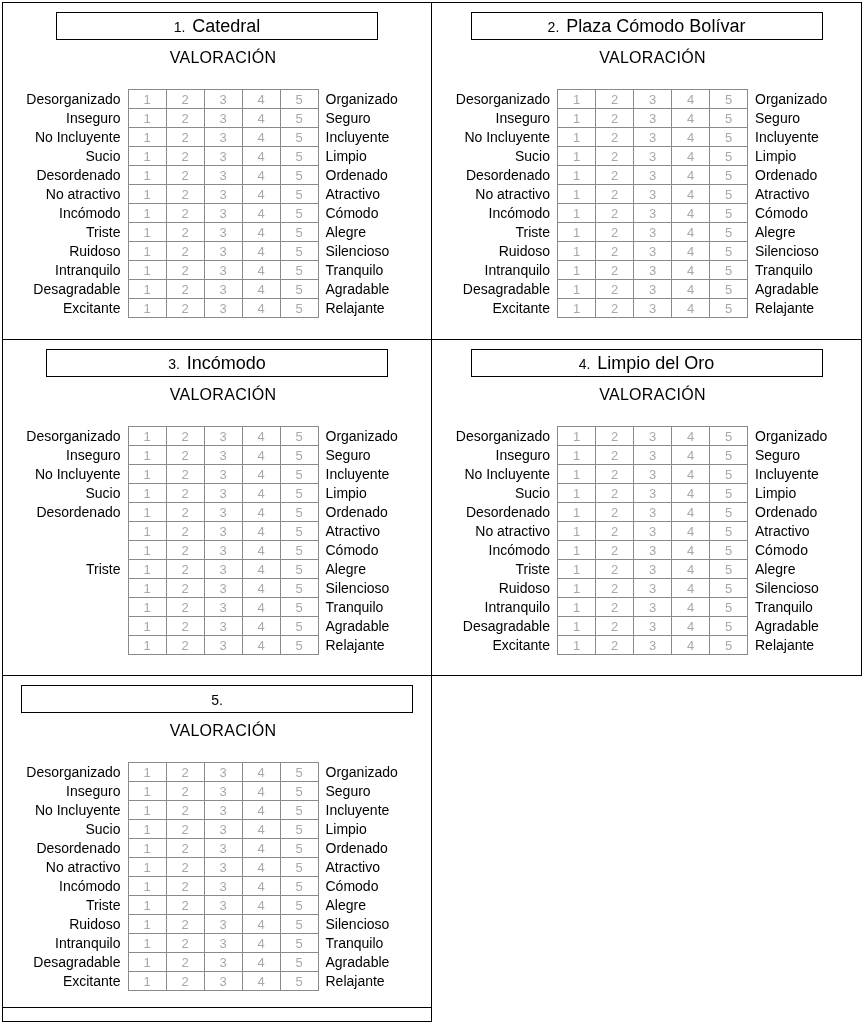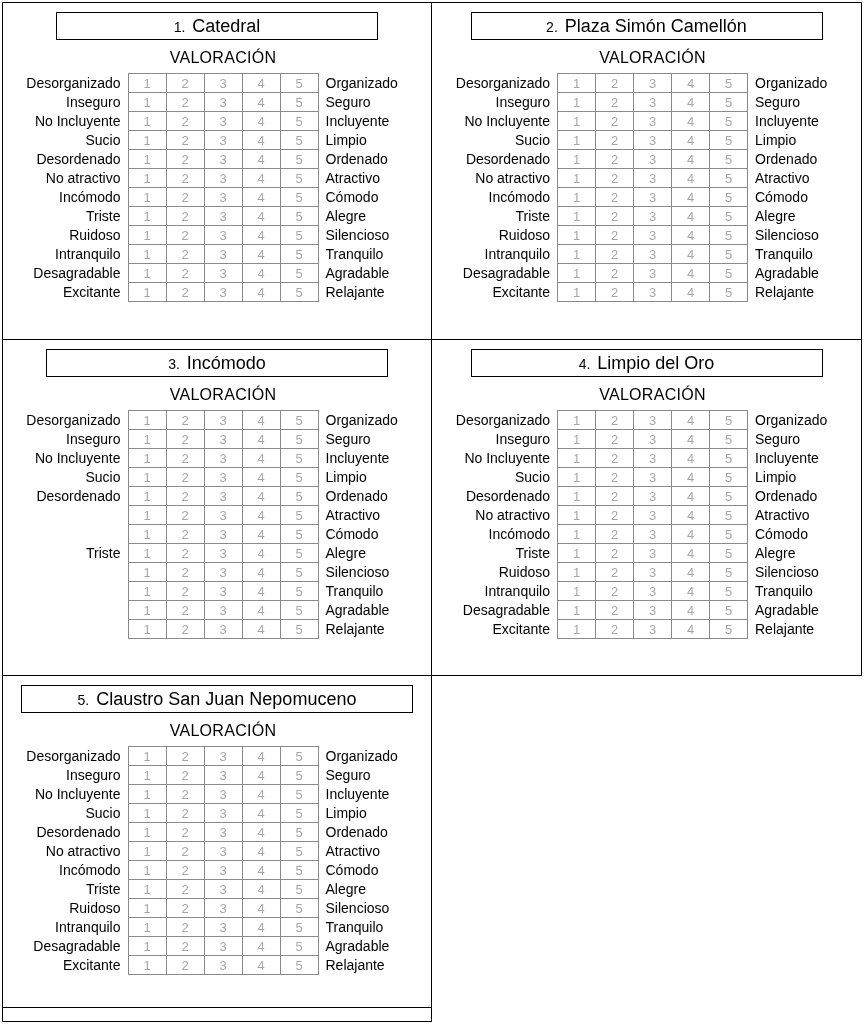--- a/index.html
+++ b/index.html
@@ -48,21 +48,21 @@
   .panel-5 .title-box { width: 392px; }
   .title-num  { font-size: 14px; padding-top: 2px; }
   .title-name { font-size: 18px; }
 
   .rating-table { border-collapse: collapse; margin-top: 9px; }
   .rating-table td { vertical-align: middle; }
   .hdr {
     text-align: center;
     font-size: 16px;
     letter-spacing: 0.3px;
-    padding-bottom: 6px;
+    padding-bottom: 22px;
     color: #000;
   }
   .lbl-l {
     width: 112px;
     text-align: right;
     padding-right: 7px;
     font-size: 14px;
     white-space: nowrap;
   }
   .lbl-r {
@@ -210,21 +210,21 @@
               <td class="cell">4</td>
               <td class="cell">5</td>
               <td class="lbl-r">Relajante</td>
             </tr>
           </tbody>
     </table>
   </section>
       <section class="panel panel-2">
     <div class="title-box">
       <span class="title-num">2.</span>
-      <span class="title-name">Plaza Simón Camellón</span>
+      <span class="title-name">Plaza Cómodo Bolívar</span>
     </div>
     <table class="rating-table">
       <thead>
         <tr>
           <td class="lbl-l"></td>
           <td class="hdr" colspan="5">VALORACIÓN</td>
           <td class="lbl-r"></td>
         </tr>
       </thead>
       <tbody>
@@ -585,21 +585,20 @@
               <td class="cell">4</td>
               <td class="cell">5</td>
               <td class="lbl-r">Relajante</td>
             </tr>
           </tbody>
     </table>
   </section>
       <section class="panel panel-5">
     <div class="title-box">
       <span class="title-num">5.</span>
-      <span class="title-name">Claustro San Juan Nepomuceno</span>
     </div>
     <table class="rating-table">
       <thead>
         <tr>
           <td class="lbl-l"></td>
           <td class="hdr" colspan="5">VALORACIÓN</td>
           <td class="lbl-r"></td>
         </tr>
       </thead>
       <tbody>

